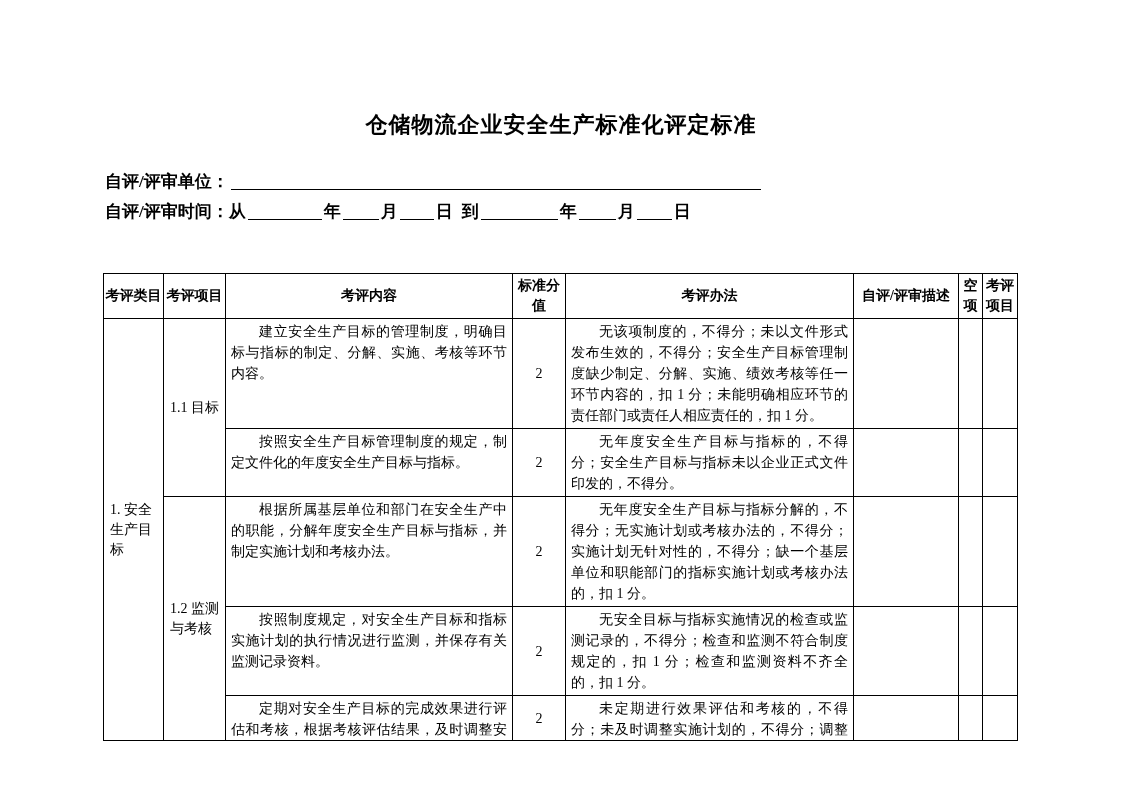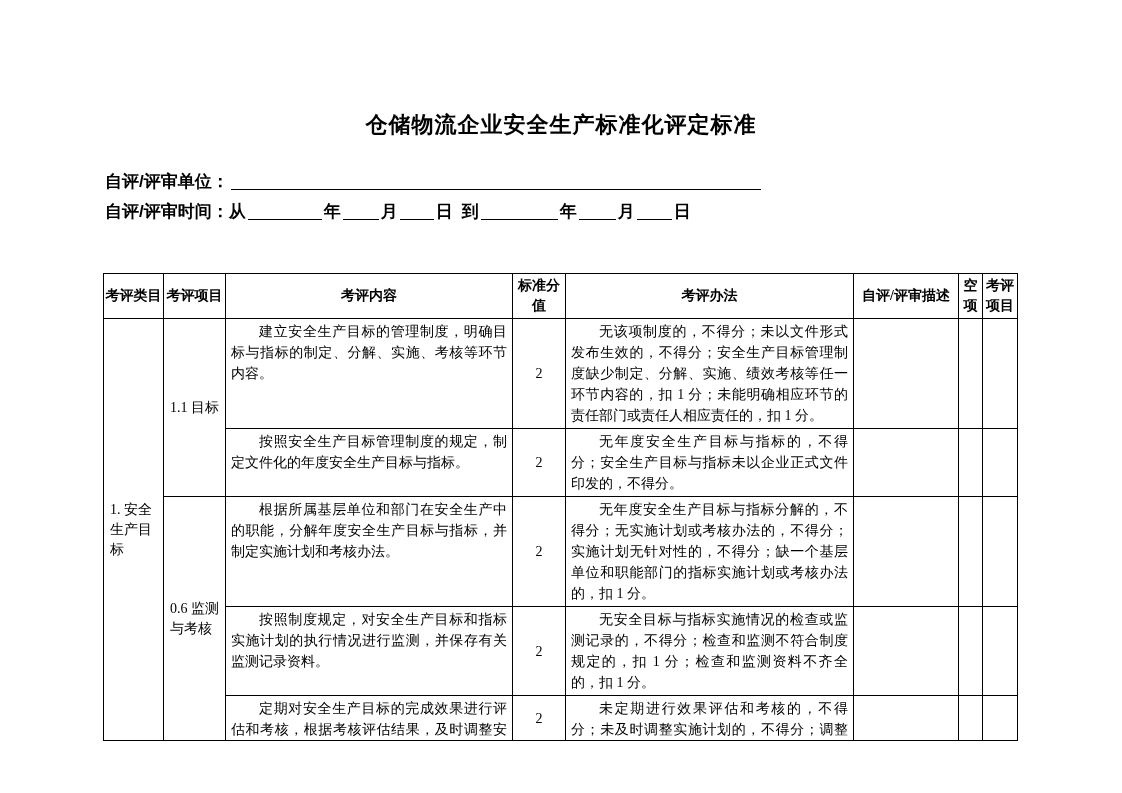--- a/index.html
+++ b/index.html
@@ -9,21 +9,21 @@
     font-family:"Liberation Serif","DejaVu Serif",serif; overflow:hidden;
   }
   .doc-title {
     position:absolute; top:110px; left:0; width:100%; text-align:center;
     font-size:22px; font-weight:700; letter-spacing:1px;
     font-family:"Liberation Sans","DejaVu Sans",sans-serif;
   }
   .form-area {
     position:absolute; left:105px; top:168px; width:915px;
     font-size:17px; font-weight:700; white-space:nowrap;
-    font-family:Liberation Sans, sans-serif;
+    font-family:Liberation Serif, serif;
   }
   .form-row { height:30px; line-height:27px; }
   .blank {
     display:inline-block; border-bottom:1px solid #000; height:19px;
     vertical-align:-3px; margin:0 2px;
   }
   .tok-to { margin-left:9px; }
   .members-label { margin-left:75px; }
   .assessment-table {
     position:absolute; left:103px; top:273px; width:914px;
@@ -107,21 +107,21 @@
           </td>
         <td class="score">2</td>
         <td class="method">
             <div class="para">无年度安全生产目标与指标的，不得分；安全生产目标与指标未以企业正式文件印发的，不得分。</div>
           </td>
         <td class="desc"></td>
         <td class="empty"></td>
         <td class="empty"></td>
       </tr>
       <tr class="r3">
-        <td class="item" rowspan="3">0.6  监测与考核</td>
+        <td class="item" rowspan="3">1.2  监测与考核</td>
         <td class="content">
             <div class="para">根据所属基层单位和部门在安全生产中的职能，分解年度安全生产目标与指标，并制定实施计划和考核办法。</div>
           </td>
         <td class="score">2</td>
         <td class="method">
             <div class="para">无年度安全生产目标与指标分解的，不得分；无实施计划或考核办法的，不得分；实施计划无针对性的，不得分；缺一个基层单位和职能部门的指标实施计划或考核办法的，扣 1 分。</div>
           </td>
         <td class="desc"></td>
         <td class="empty"></td>
         <td class="empty"></td>

